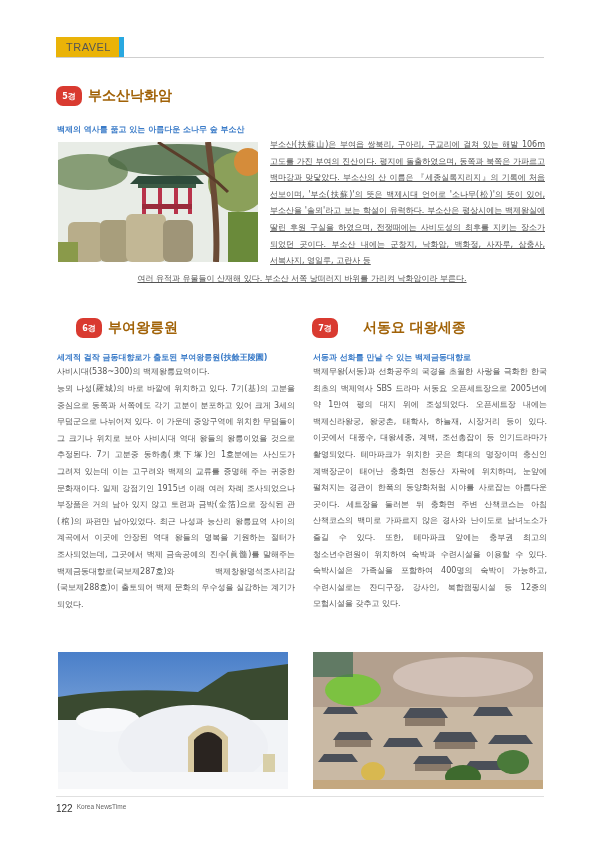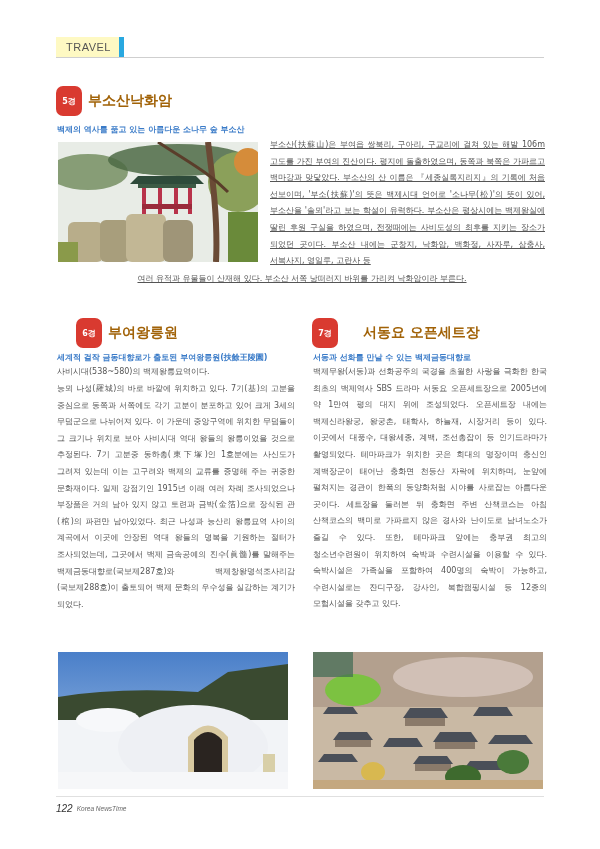--- a/index.html
+++ b/index.html
@@ -1,37 +1,37 @@
 <!DOCTYPE html>
 <html><head>
   <meta charset="utf-8">
   <style>
     html, body { margin: 0; padding: 0; background: #ffffff; }
     body { width: 600px; height: 849px; position: relative; overflow: hidden;
            font-family: "DejaVu Sans", "Liberation Sans", sans-serif; color: #333; }
     .header-bar { position: absolute; left: 56px; top: 37px; width: 488px; height: 20px;
                   border-bottom: 1px solid #cfcfcf; }
     .travel-tab { position: absolute; left: 0; top: 0; height: 20px; width: 63px;
-                  background: #fef9c3; color: #555; font-size: 11px; line-height: 20px;
+                  background: #eab308; color: #555; font-size: 11px; line-height: 20px;
                   padding-left: 10px; box-sizing: border-box; letter-spacing: 0.5px;
                   font-family: "Liberation Sans", sans-serif; }
     .travel-accent { position: absolute; left: 63px; top: 0; width: 5px; height: 20px; background: #29a8e0; }
 
     .sec-title { position: absolute; display: flex; align-items: center; gap: 6px; }
     .badge { display: inline-flex; align-items: center; justify-content: center;
-             width: 26px; height: 30px; background: #d93a30; color: #fff; border-radius: 7px;
+             width: 26px; height: 20px; background: #d93a30; color: #fff; border-radius: 7px;
              font-size: 8px; font-weight: bold; }
     .sec-title .t { font-size: 14px; font-weight: bold; color: #a16207; }
 
     .subtitle { position: absolute; font-size: 8px; color: #3a7bc8; font-weight: bold; white-space: nowrap; }
     .body-text { position: absolute; font-size: 8px; line-height: 16.6px; color: #555;
                  text-align: justify; word-break: keep-all; }
     .photo { position: absolute; overflow: hidden; }
 
-    .footer { position: absolute; left: 56px; top: 803px; display: flex; align-items: center; gap: 4px; font-style: italic; }
+    .footer { position: absolute; left: 56px; top: 803px; display: flex; align-items: flex-start; gap: 4px; }
     .footer .num { font-size: 10px; color: #333; font-family: "Liberation Sans", sans-serif; }
     .footer .pub { font-size: 6.5px; color: #666; font-family: "Liberation Sans", sans-serif; }
     .footer-rule { position: absolute; left: 56px; top: 796px; width: 488px; height: 1px; background: #e0e0e0; }
   </style>
 </head>
 <body>
 
 <div class="header-bar">
   <div class="travel-tab">TRAVEL</div>
   <div class="travel-accent"></div>
@@ -69,21 +69,21 @@
 </div>
 
 <div class="body-text" style="left:270px; top:137px; width:275px;text-decoration:underline;">부소산(扶蘇山)은 부여읍 쌍북리, 구아리, 구교리에 걸쳐 있는 해발 106m 고도를 가진 부여의 진산이다. 평지에 돌출하였으며, 동쪽과 북쪽은 가파르고 백마강과 맞닿았다. 부소산의 산 이름은 『세종실록지리지』의 기록에 처음 선보이며, '부소(扶蘇)'의 뜻은 백제시대 언어로 '소나무(松)'의 뜻이 있어, 부소산을 '솔뫼'라고 보는 학설이 유력하다. 부소산은 평상시에는 백제왕실에 딸린 후원 구실을 하였으며, 전쟁때에는 사비도성의 최후를 지키는 장소가 되었던 곳이다. 부소산 내에는 군창지, 낙화암, 백화정, 사자루, 삼충사, 서복사지, 영일루, 고란사 등</div>
 <div class="body-text" style="left:57px; top:271px; width:490px; text-align:center;text-decoration:underline;">여러 유적과 유물들이 산재해 있다. 부소산 서쪽 낭떠러지 바위를 가리켜 낙화암이라 부른다.</div>
 
 <div class="sec-title" style="left:56px; top:318px;margin-left:20px;">
   <span class="badge">6경</span>
   <span class="t">부여왕릉원</span>
 </div>
 <div class="subtitle" style="left:57px; top:352px;">세계적 걸작 금동대향로가 출토된 부여왕릉원(扶餘王陵園)</div>
-<div class="body-text" style="left:57px; top:364px; width:238px; text-align:left;">사비시대(538~580)의 백제왕릉묘역이다.</div>
+<div class="body-text" style="left:57px; top:364px; width:238px; text-align:left;">사비시대(538~300)의 백제왕릉묘역이다.</div>
 <div class="body-text" style="left:57px; top:381px; width:238px;">능뫼 나성(羅城)의 바로 바깥에 위치하고 있다. 7기(基)의 고분을 중심으로 동쪽과 서쪽에도 각기 고분이 분포하고 있어 크게 3세의 무덤군으로 나뉘어져 있다. 이 가운데 중앙구역에 위치한 무덤들이 그 크기나 위치로 보아 사비시대 역대 왕들의 왕릉이었을 것으로 추정된다. 7기 고분중 동하총(東下塚)인 1호분에는 사신도가 그려져 있는데 이는 고구려와 백제의 교류를 증명해 주는 귀중한 문화재이다. 일제 강점기인 1915년 이래 여러 차례 조사되었으나 부장품은 거의 남아 있지 않고 토련과 금박(金箔)으로 장식된 관(棺)의 파편만 남아있었다. 최근 나성과 능산리 왕릉묘역 사이의 계곡에서 이곳에 안장된 역대 왕들의 명복을 기원하는 절터가 조사되었는데, 그곳에서 백제 금속공예의 진수(眞髓)를 말해주는 백제금동대향로(국보제287호)와 백제창왕명석조사리감(국보제288호)이 출토되어 백제 문화의 우수성을 실감하는 계기가 되었다.</div>
 
 <div class="photo" style="left:58px; top:652px; width:230px; height:137px;">
   <svg width="230" height="137" viewBox="0 0 230 137">
     <defs>
       <linearGradient id="sky" x1="0" y1="0" x2="0" y2="1">
         <stop offset="0" stop-color="#4a7fc9"></stop>
         <stop offset="1" stop-color="#a9c6e8"></stop>
       </linearGradient>
     </defs>
@@ -94,21 +94,21 @@
     <ellipse cx="135" cy="95" rx="75" ry="42" fill="#eef0f4"></ellipse>
     <path d="M130 125 L130 85 Q150 62 170 85 L170 125 Z" fill="#d8c9a0"></path>
     <path d="M136 125 L136 88 Q150 72 164 88 L164 125 Z" fill="#2a2420"></path>
     <rect x="205" y="102" width="12" height="18" fill="#d8cfa8"></rect>
     <rect x="0" y="120" width="230" height="17" fill="#f6f7f9"></rect>
   </svg>
 </div>
 
 <div class="sec-title" style="left:312px; top:318px;gap:25px;">
   <span class="badge">7경</span>
-  <span class="t">서동요 오픈세트장</span>
+  <span class="t">서동요 대왕세종</span>
 </div>
 <div class="subtitle" style="left:313px; top:352px;">서동과 선화를 만날 수 있는 백제금동대향로</div>
 <div class="body-text" style="left:313px; top:364px; width:234px;">백제무왕(서동)과 선화공주의 국경을 초월한 사랑을 극화한 한국 최초의 백제역사 SBS 드라마 서동요 오픈세트장으로 2005년에 약 1만여 평의 대지 위에 조성되었다. 오픈세트장 내에는 백제신라왕궁, 왕궁촌, 태학사, 하늘재, 시장거리 등이 있다. 이곳에서 대풍수, 대왕세종, 계백, 조선총잡이 등 인기드라마가 촬영되었다. 테마파크가 위치한 곳은 희대의 명장이며 충신인 계백장군이 태어난 충화면 천등산 자락에 위치하며, 눈앞에 펼쳐지는 경관이 한폭의 동양화처럼 시야를 사로잡는 아름다운 곳이다. 세트장을 둘러본 뒤 충화면 주변 산책코스는 아침 산책코스의 백미로 가파르지 않은 경사와 난이도로 남녀노소가 즐길 수 있다. 또한, 테마파크 앞에는 충부권 최고의 청소년수련원이 위치하여 숙박과 수련시설을 이용할 수 있다. 숙박시설은 가족실을 포함하여 400명의 숙박이 가능하고, 수련시설로는 잔디구장, 강사인, 복합캠핑시설 등 12종의 모험시설을 갖추고 있다.</div>
 
 <div class="photo" style="left:313px; top:652px; width:230px; height:137px;">
   <svg width="230" height="137" viewBox="0 0 230 137">
     <rect width="230" height="137" fill="#c9b9a4"></rect>
     <rect width="230" height="55" fill="#b3a08e"></rect>
     <ellipse cx="40" cy="38" rx="28" ry="16" fill="#7cc241"></ellipse>
     <ellipse cx="150" cy="25" rx="70" ry="20" fill="#d8c8c0" opacity="0.8"></ellipse>

